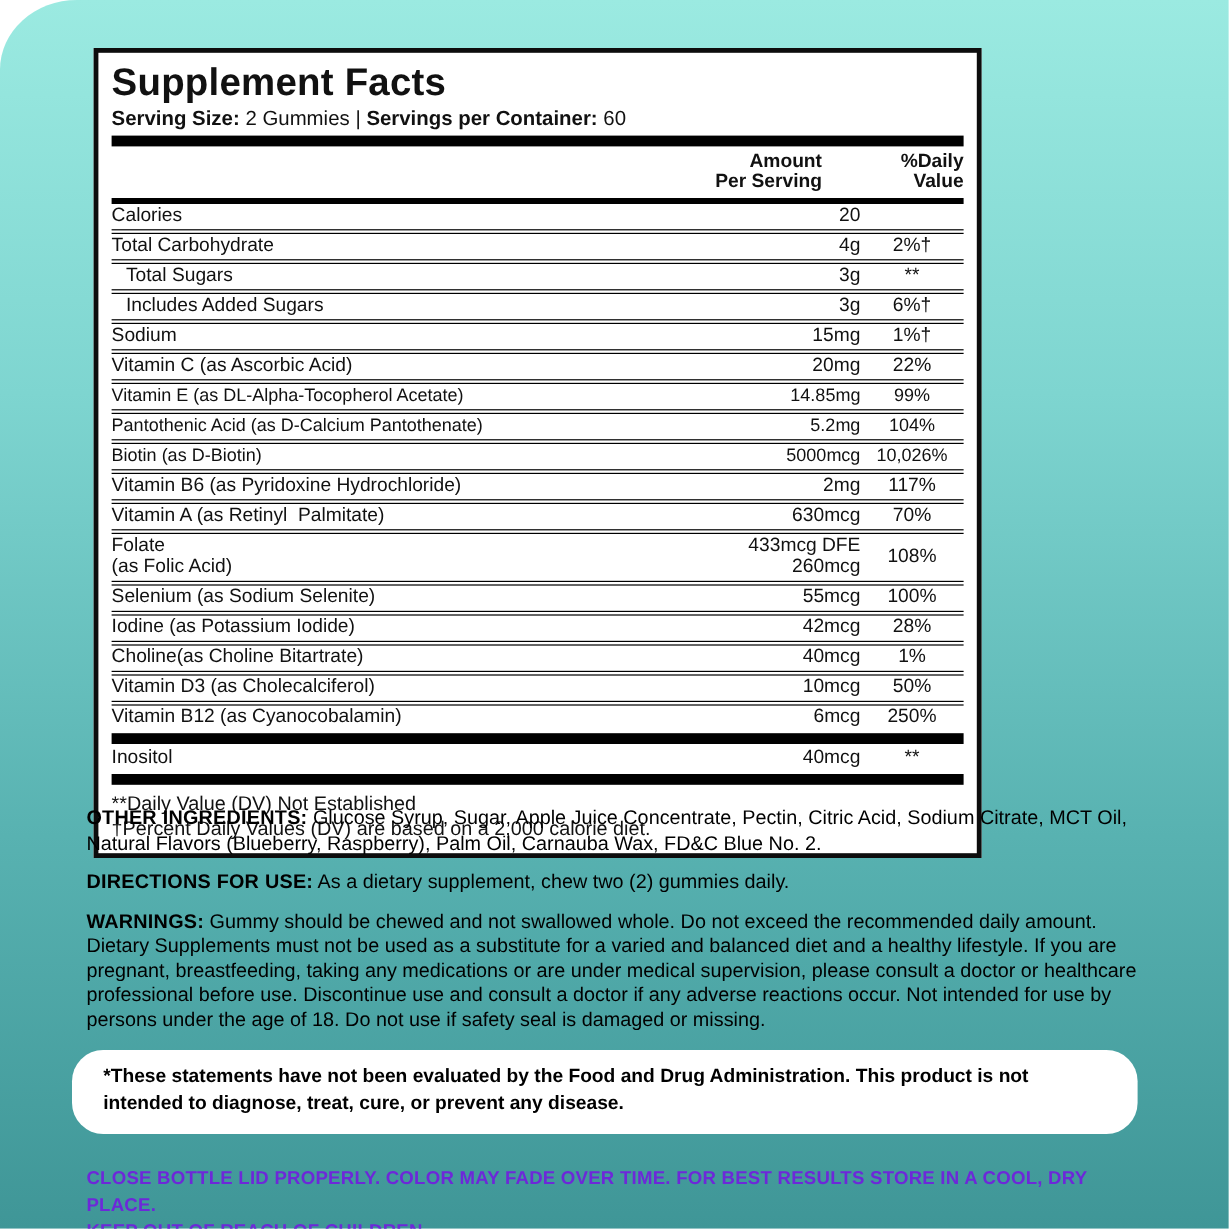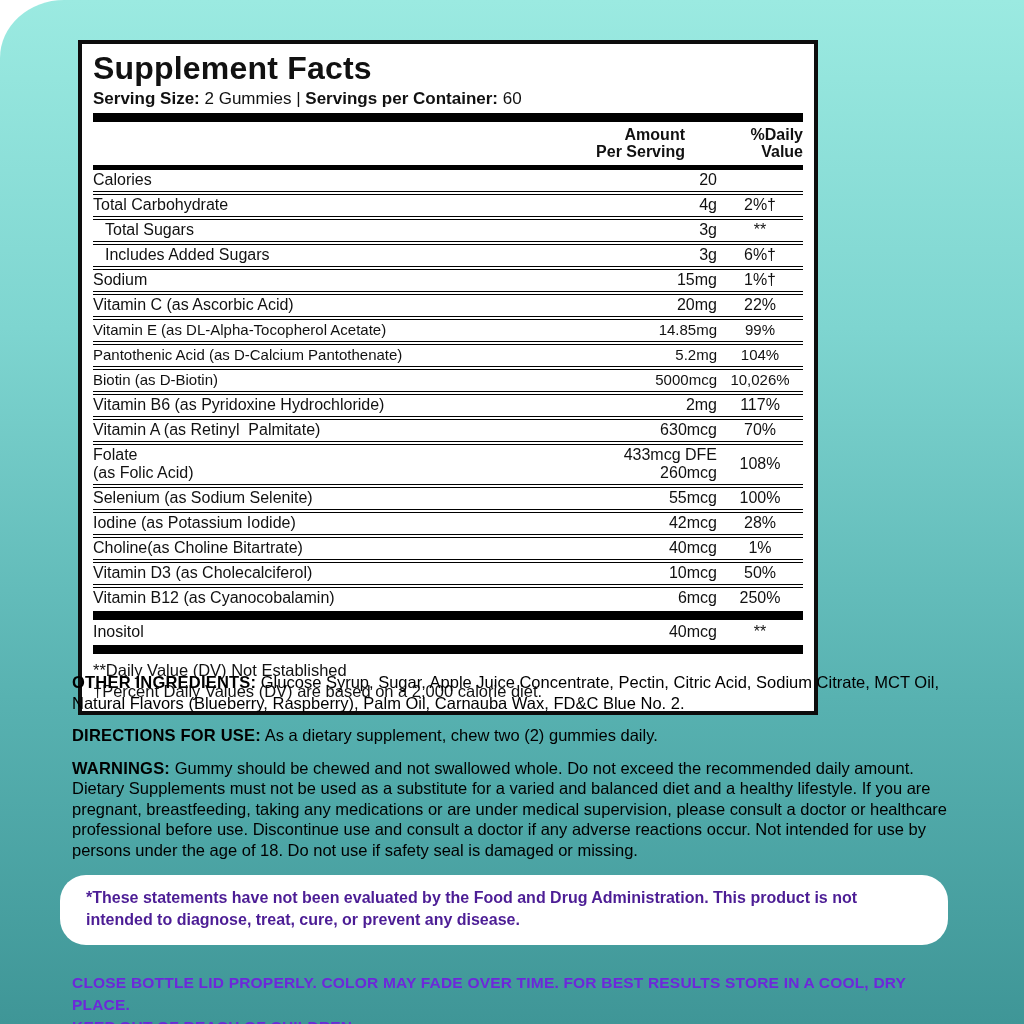--- a/index.html
+++ b/index.html
@@ -61,21 +61,21 @@
   .sec-oi { margin-top: 17px; }
   .sec-dir { margin-top: 12px; }
   .sec-warn { margin-top: 12px; }
 
   .disclaimer-box {
     position: relative;
     margin: 15px 76px 0 60px;
     background: #ffffff;
     border-radius: 26px;
     padding: 12px 26px 14px 26px;
-    color: #4c1d95;
+    color: #000000;
     font-weight: 700;
     font-size: 16px;
     line-height: 22px;
   }
   .storage {
     position: relative;
     margin: 27px 76px 0 72px;
     color: #6d28d9;
     font-weight: 700;
     font-size: 15.5px;

